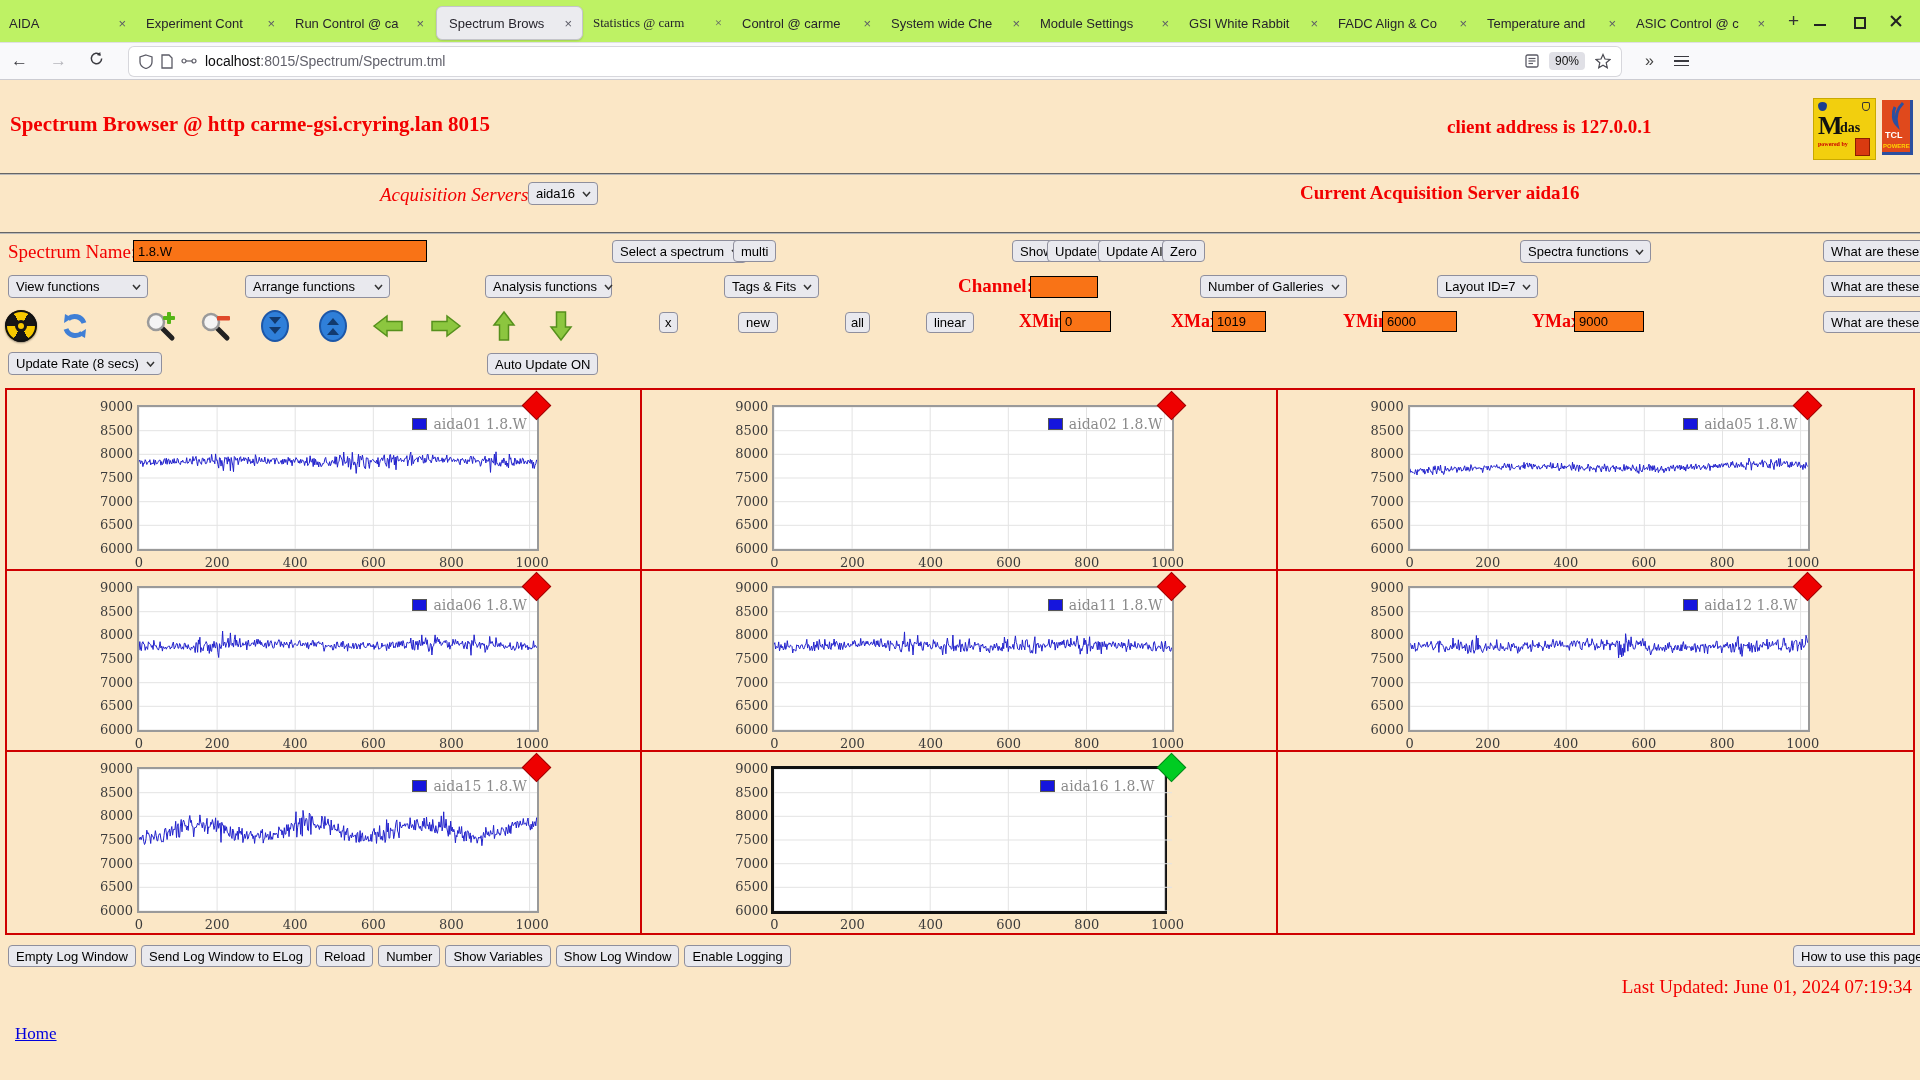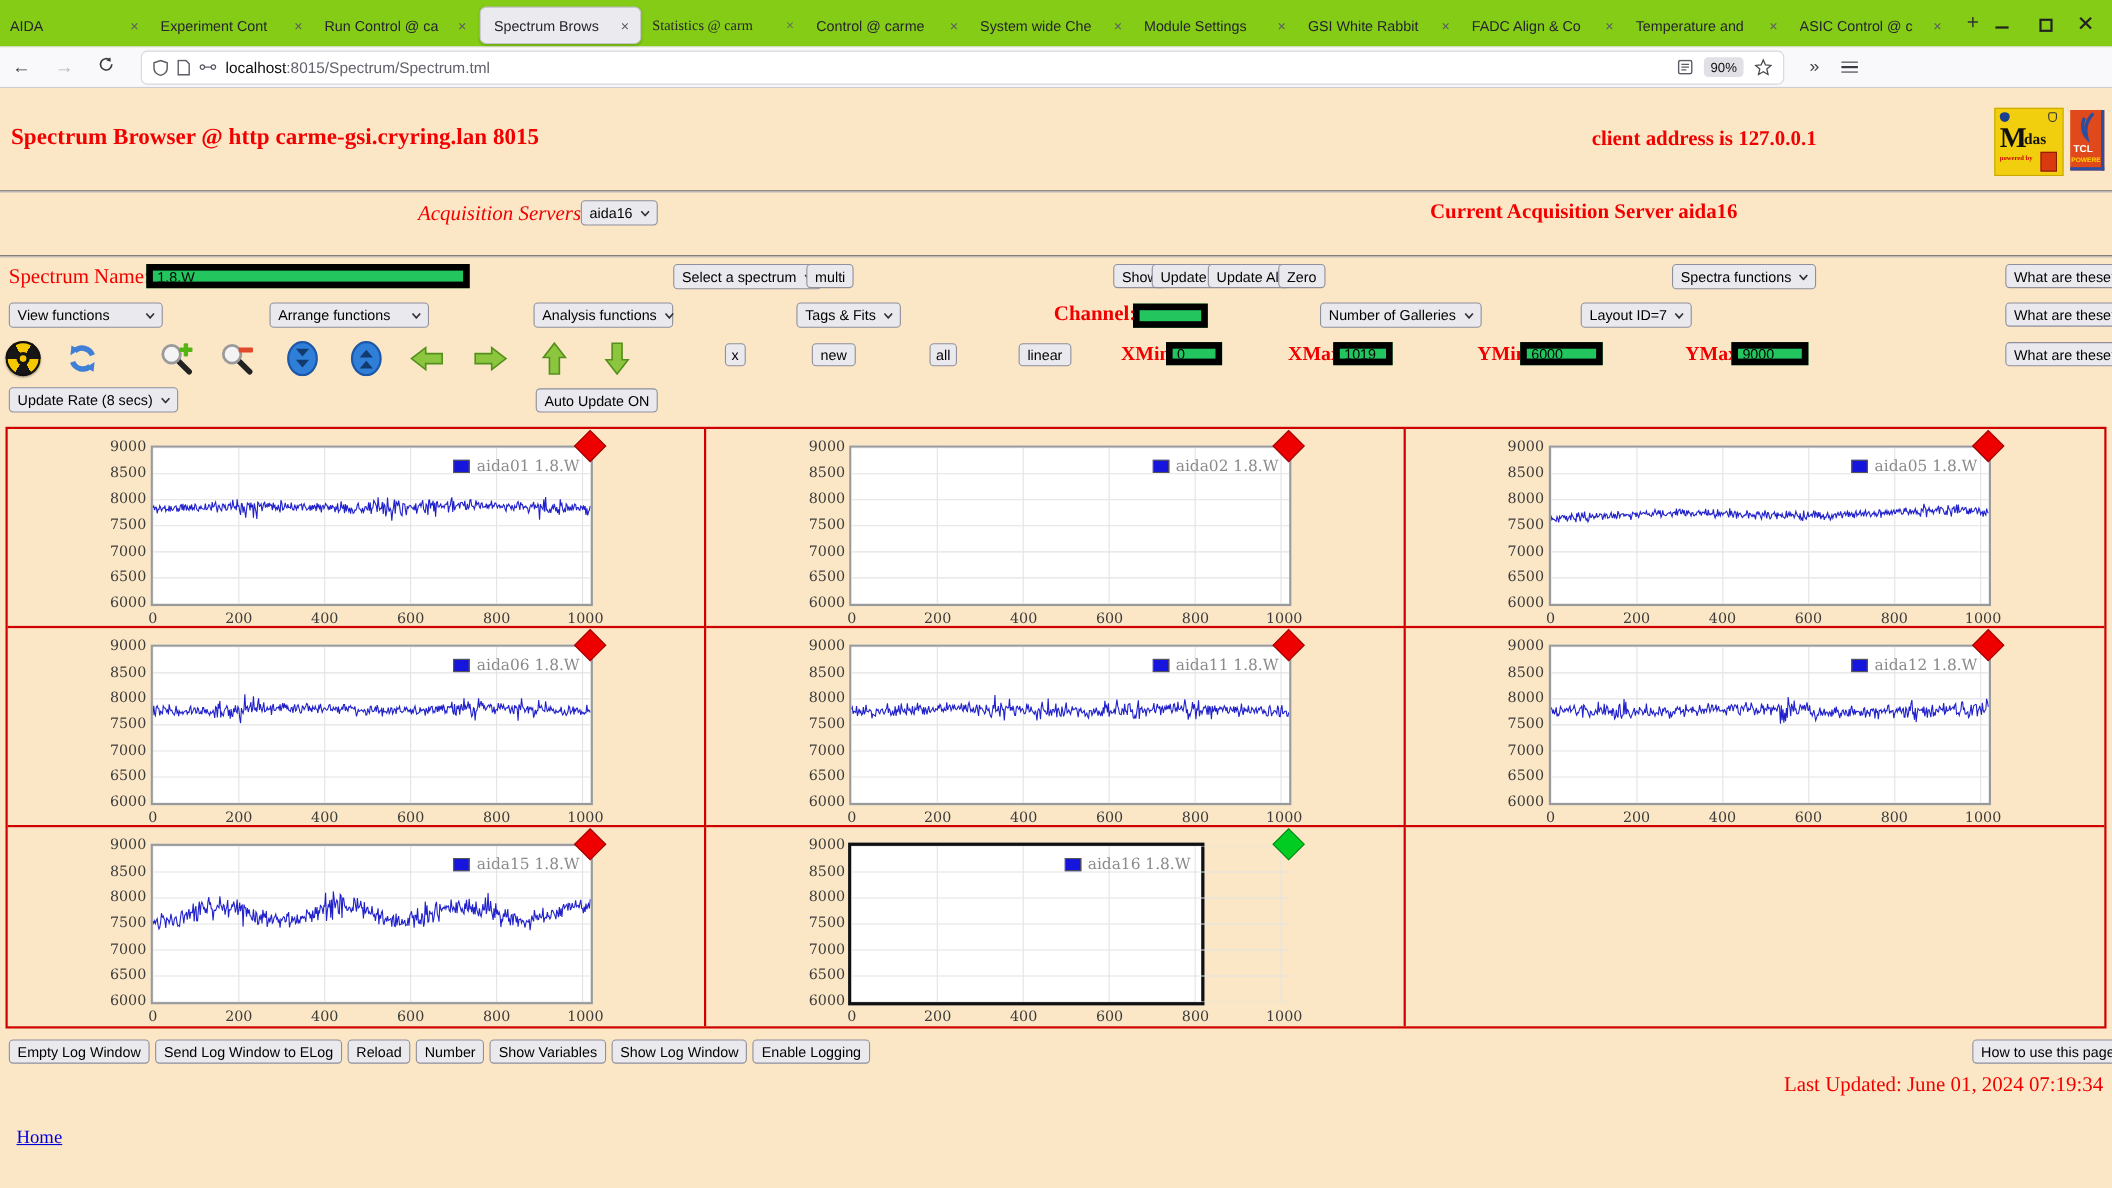--- a/index.html
+++ b/index.html
@@ -1,20 +1,20 @@
 <!DOCTYPE html>
 <html><head>
 <meta charset="utf-8">
 <style>
   html,body{margin:0;padding:0;background:#555;}
   *{box-sizing:border-box;}
   .screen{position:relative;width:1920px;height:1080px;overflow:hidden;font-family:"Liberation Sans",sans-serif;background:#fbe7c6;}
 
   
-  .tabbar{position:absolute;left:0;top:0;width:1920px;height:43px;background:#84cc16;display:flex;align-items:center;border-bottom:1px solid #e0e0e4;justify-content:center;}
+  .tabbar{position:absolute;left:0;top:0;width:1920px;height:43px;background:#bef264;display:flex;align-items:center;border-bottom:1px solid #e0e0e4;justify-content:center;}
   .tab{height:34px;margin:4px 1px 0 1px;display:flex;align-items:center;padding:0 8px;font-size:13px;color:#26242c;border-radius:6px;min-width:0;}
   .tab .lbl{flex:1;white-space:nowrap;overflow:hidden;}
   .tab .x{margin-left:6px;color:#5b5b66;font-size:13px;padding:0 2px;}
   .tab.active{background:#ebebef;border:1px solid #c4c4ca;box-shadow:0 1px 2px rgba(0,0,0,.15);padding-left:12px;}
   .newtab{font-size:19px;color:#333;padding:0 12px;}
   .winctl{margin-left:auto;display:flex;align-items:center;gap:26px;padding-right:18px;}
   .wc{width:12px;height:12px;position:relative;}
   .wc-min::after{content:"";position:absolute;left:0;right:0;top:9px;height:2px;background:#222;}
   .wc-max::after{content:"";position:absolute;left:2px;top:2px;width:8px;height:8px;border:2px solid #222;}
   .wc-close::before,.wc-close::after{content:"";position:absolute;left:-1px;top:5px;width:14px;height:2px;background:#222;}
@@ -34,21 +34,21 @@
 
   
   .page{position:absolute;left:0;top:80px;width:1920px;height:1000px;background:#fbe7c6;}
   .abs{position:absolute;}
   .red-serif{font-family:"Liberation Serif",serif;color:#f20000;}
   .hr{position:absolute;left:0;width:1920px;height:0;border-top:2px groove #b9b9b9;}
 
   .btn{display:inline-flex;align-items:center;justify-content:center;background:#e9e9ee;border:1px solid #8f8f9d;border-radius:4px;font-family:"Liberation Sans",sans-serif;font-size:13px;color:#000;padding:0 7px;height:22px;white-space:nowrap;}
   .sel{display:inline-flex;align-items:center;gap:7px;background:#e9e9ee;border:1px solid #8f8f9d;border-radius:4px;font-size:13px;color:#000;padding:0 6px 0 7px;height:23px;white-space:nowrap;}
   .sel svg{flex:0 0 auto;}
-  .txt{border:6px solid #000000;background:#22c55e;font-size:13px;color:#000;padding:4px 4px;height:22px;}
+  .txt{border:1px solid #000000;background:#f97316;font-size:13px;color:#000;padding:4px 4px;height:22px;}
 
   .logo-midas{position:absolute;left:1813px;top:18px;width:63px;height:62px;background:#f2cf0e;border:1px solid #c9a900;font-family:"Liberation Serif",serif;overflow:hidden;}
   .logo-midas .m{position:absolute;left:4px;top:12px;font-size:26px;font-weight:bold;color:#111;}
   .logo-midas .idas{position:absolute;left:22px;top:21px;font-size:14px;font-weight:bold;color:#111;}
   .logo-midas .pw{position:absolute;left:4px;top:42px;font-size:6px;color:#c00;font-weight:bold;}
   .logo-midas .tclbox{position:absolute;right:5px;bottom:3px;width:15px;height:18px;background:#d93a10;border:1px solid #8a1f00;}
   .logo-midas .shield1{position:absolute;left:4px;top:3px;width:9px;height:9px;background:#1b3f8f;border-radius:50% 50% 50% 50%/40% 40% 60% 60%;}
   .logo-midas .shield2{position:absolute;right:5px;top:3px;width:8px;height:9px;border:1.5px solid #333;border-radius:2px 2px 50% 50%;}
   .logo-tcl{position:absolute;left:1882px;top:20px;width:31px;height:55px;background:#e0491c;border-right:3px solid #2b4fa0;border-bottom:3px solid #2b4fa0;overflow:hidden;}
   .logo-tcl .t1{position:absolute;left:3px;bottom:12px;color:#fff;font-weight:bold;font-size:9px;font-family:"Liberation Sans",sans-serif;}
@@ -59,21 +59,21 @@
   .rad{border-radius:50%;background:conic-gradient(from -30deg,#f6c800 0 60deg,#161616 60deg 120deg,#f6c800 120deg 180deg,#161616 180deg 240deg,#f6c800 240deg 300deg,#161616 300deg 360deg);box-shadow:inset 0 0 0 2px #111, 0 1px 2px rgba(0,0,0,.4);position:absolute;}
   .rad::before{content:"";position:absolute;left:10px;top:10px;width:12px;height:12px;background:#161616;border-radius:50%;}
   .rad::after{content:"";position:absolute;left:13px;top:13px;width:6px;height:6px;background:#f6c800;border-radius:50%;}
 
   
   .grid{position:absolute;left:5px;top:308px;width:1910px;height:547px;border:2px solid #cf0000;display:grid;grid-template-columns:1fr 1fr 1fr;grid-template-rows:1fr 1fr 1fr;background:#fbe7c6;}
   .cell{position:relative;border-right:2px solid #cf0000;border-bottom:2px solid #cf0000;}
   .cell:nth-child(3n){border-right:none;}
   .cell:nth-child(n+7){border-bottom:none;}
   .plotwrap{position:absolute;left:130px;top:15px;width:402px;height:146px;border:2px solid #9a9a9a;background:#fff;}
-  .plotwrap.selected{border:3px solid #111;left:129px;top:14px;width:324px;height:148px;}
+  .plotwrap.selected{border:3px solid #111;left:129px;top:14px;width:396px;height:148px;}
   .ylab{position:absolute;width:46px;left:80px;text-align:right;font-family:"DejaVu Serif",serif;font-size:13px;color:#3c3c3c;}
   .xlab{position:absolute;font-family:"DejaVu Serif",serif;font-size:13px;color:#3c3c3c;}
   .legend{position:absolute;top:9px;right:10px;display:flex;align-items:center;gap:6px;font-family:"DejaVu Serif",serif;font-size:14px;color:#8a8a8a;}
   .legend .sw{width:15px;height:12px;border:1px solid #555;}
   .diamond{position:absolute;width:21px;height:21px;transform:rotate(45deg);}
 
   .footer-btns{position:absolute;left:8px;top:865px;display:flex;gap:5px;}
   .home{font-family:"Liberation Serif",serif;font-size:17px;color:#0000dd;text-decoration:underline;}
 </style>
 </head>

